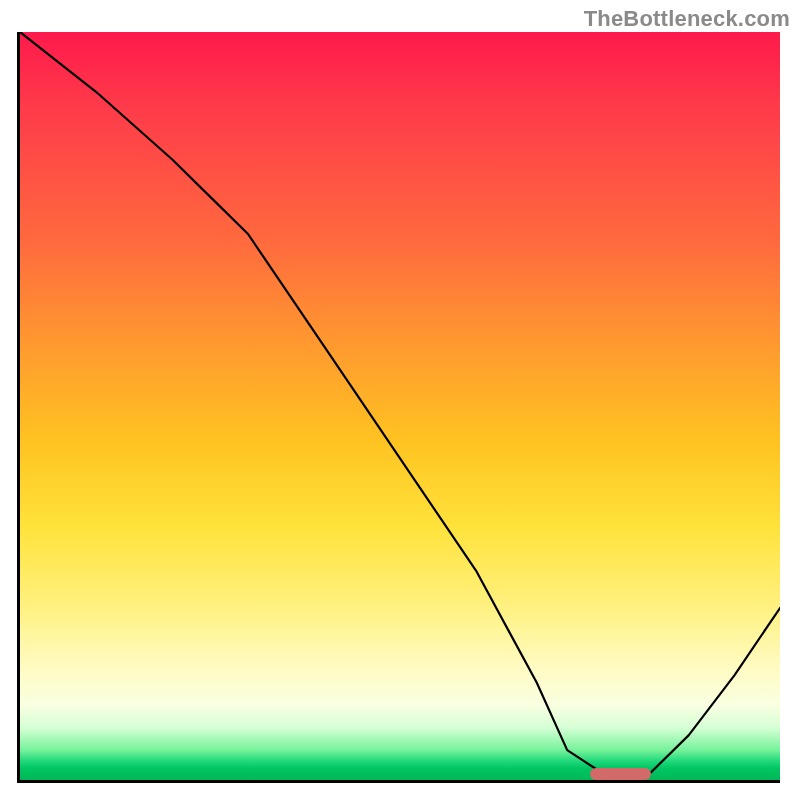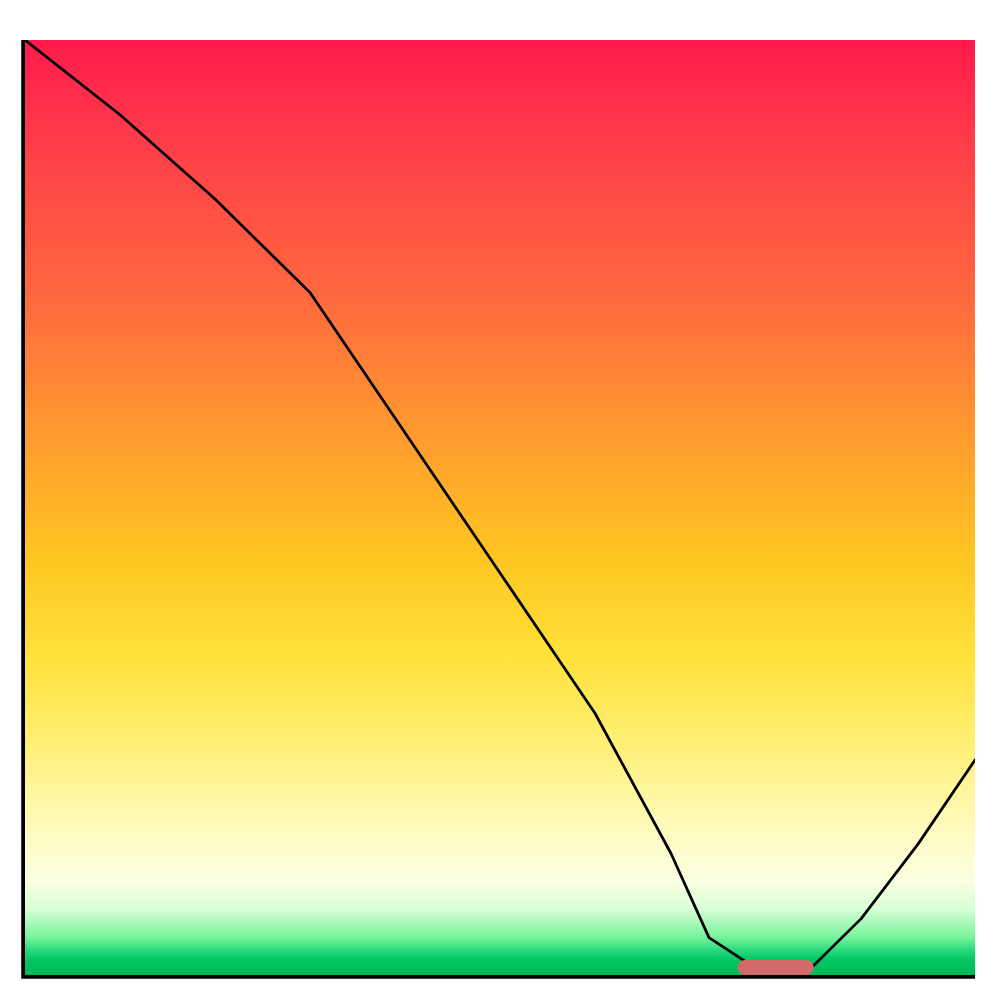--- a/index.html
+++ b/index.html
@@ -67,20 +67,21 @@
     position: absolute;
     background: #d36a6a;
     border-radius: 10px;
   }
 </style>
 </head>
 <body>
 
 <div class="stage">
 
+  <div class="watermark">TheBottleneck.com</div>
 
   <div class="plot-area" id="plot-area" style="left: 20px; top: 32px; width: 760px; height: 748px;">
     <div class="gradient-bg"></div>
 
     <svg class="curve" id="curve-svg" viewBox="0 0 760 748" preserveAspectRatio="none">
       <path id="curve-path" d="M0.0 0.0 L76.0 59.8 L152.0 127.2 L190.0 164.6 L228.0 202.0 L304.0 314.2 L380.0 426.4 L456.0 538.6 L516.8 650.8 L547.2 718.1 L592.8 748.0 L623.2 748.0 L668.8 703.1 L714.4 643.3 L760.0 576.0" fill="none" stroke="#000" stroke-width="2.2" stroke-linecap="round" stroke-linejoin="round"></path>
     </svg>
 
     <div class="marker" id="optimal-marker" style="width: 60.8px; height: 11.968px; left: 570px; top: 736.032px;"></div>
   </div>

